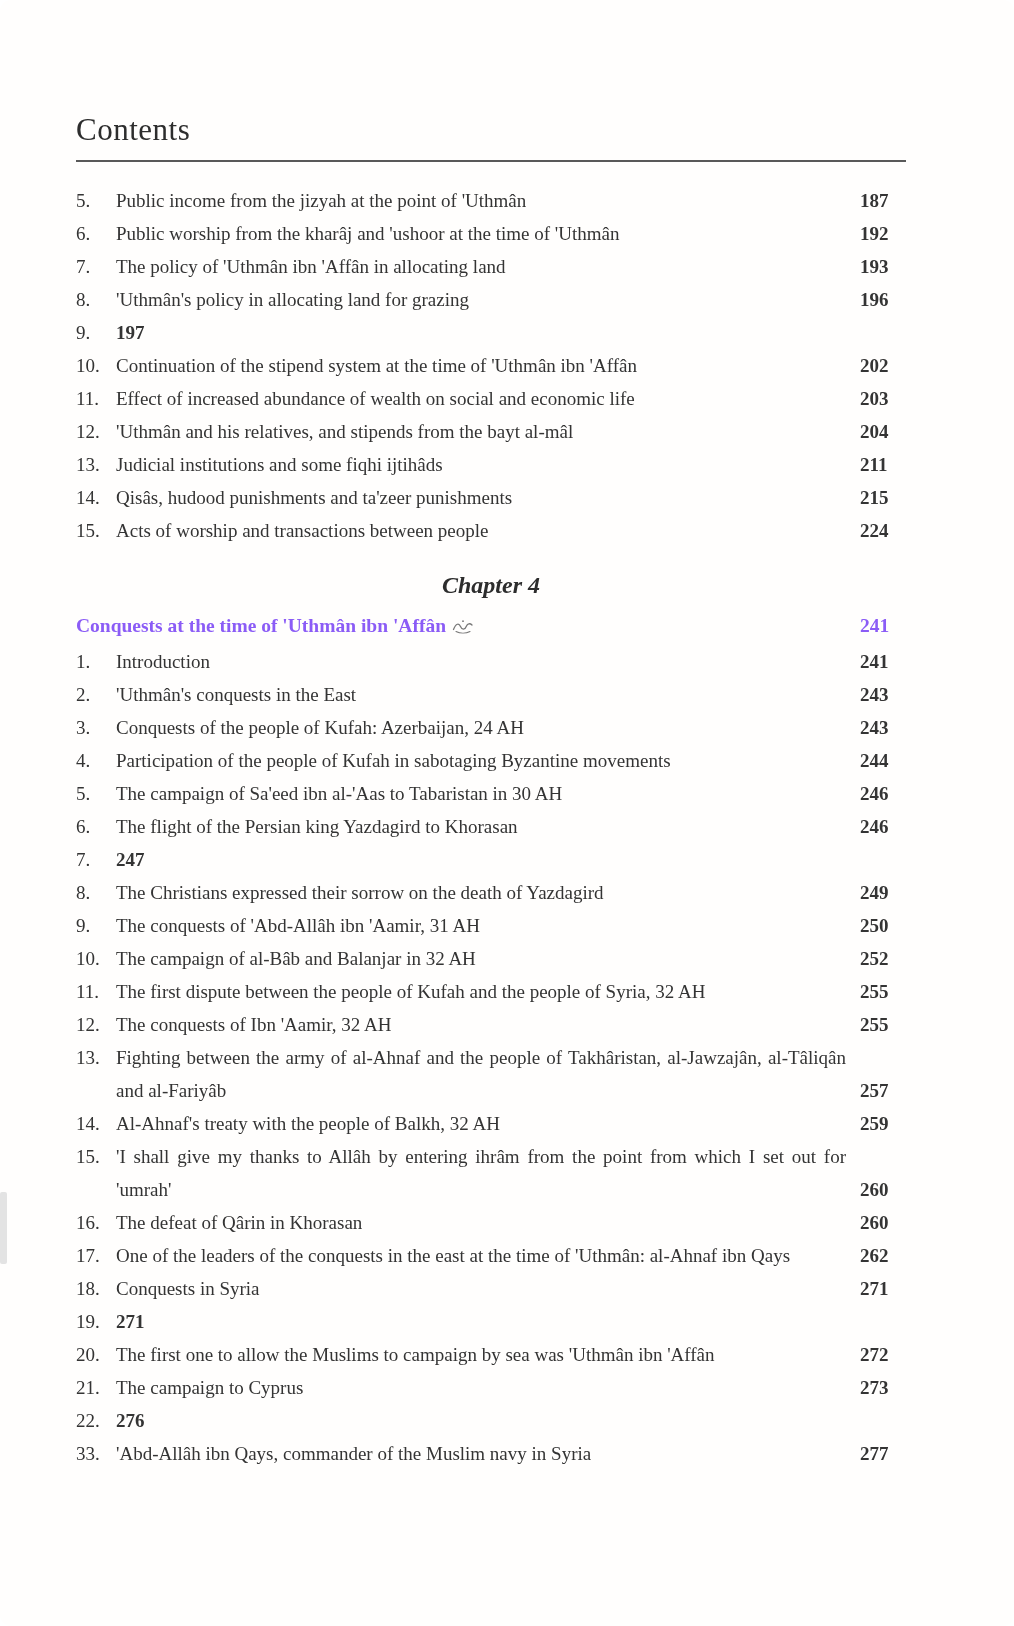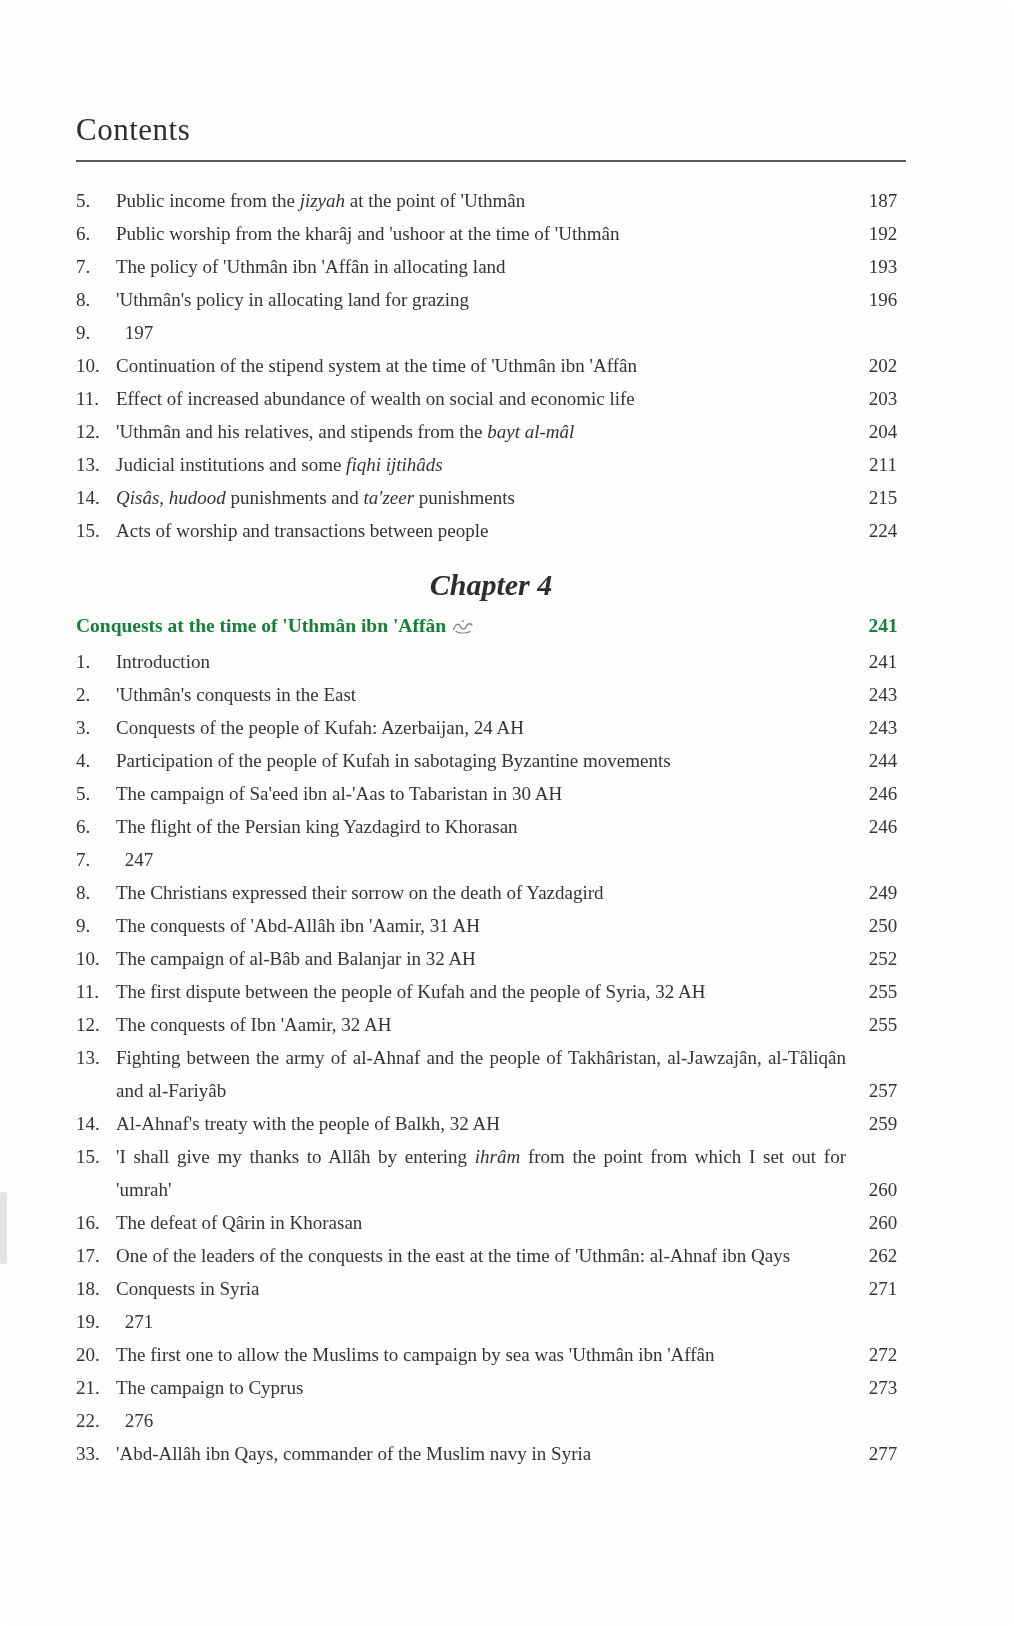--- a/index.html
+++ b/index.html
@@ -28,38 +28,38 @@
     border-top: 2px solid #595959;
     margin: 0 0 22px 0;
   }
   .entry {
     display: flex;
     font-size: 19px;
     line-height: 33px;
   }
   .num { flex: 0 0 40px; align-self: flex-start; }
   .text { flex: 1; text-align: justify; padding-right: 14px; }
-  .pg  { flex: 0 0 46px; text-align: center; align-self: flex-end; }
-  .it  { font-style: italic; }
+  .pg  { flex: 0 0 46px; text-align: left; align-self: flex-end; font-weight: bold; }
+  .it  { }
   .chapter-label {
     text-align: center;
     font-weight: 700;
     font-style: italic;
-    font-size: 30px;
+    font-size: 24px;
     line-height: 36px;
     margin: 20px 0 6px 0;
     color: #2d2d2d;
   }
   .chapter-row {
     display: flex;
     font-weight: 700;
     font-size: 19.5px;
     line-height: 34px;
     margin-bottom: 2px;
-    color: #15803d;
+    color: #8b5cf6;
   }
   .chapter-row .ct { flex: 1; padding-right: 14px; }
   .honorific { display: inline-block; margin-left: 6px; }
   .honorific svg { display: inline-block; vertical-align: -2px; }
   .artifact {
     position: absolute;
     left: 0;
     top: 1192px;
     width: 7px;
     height: 72px;

